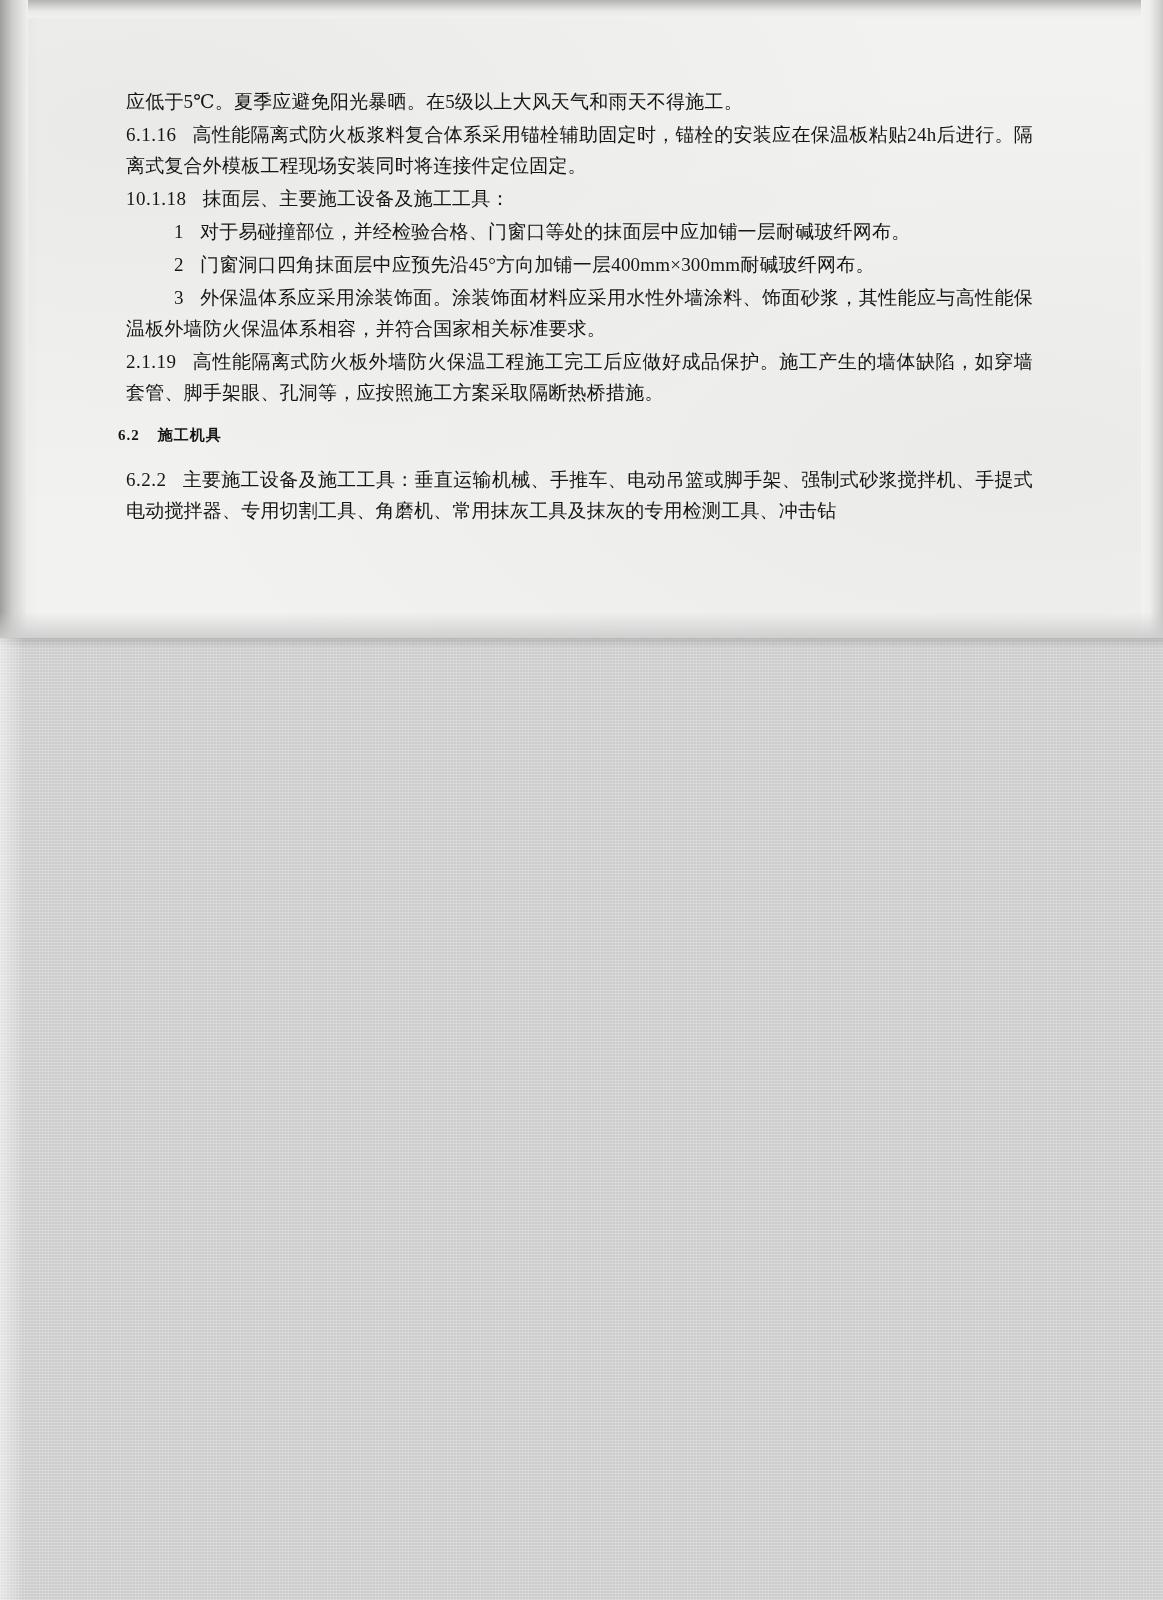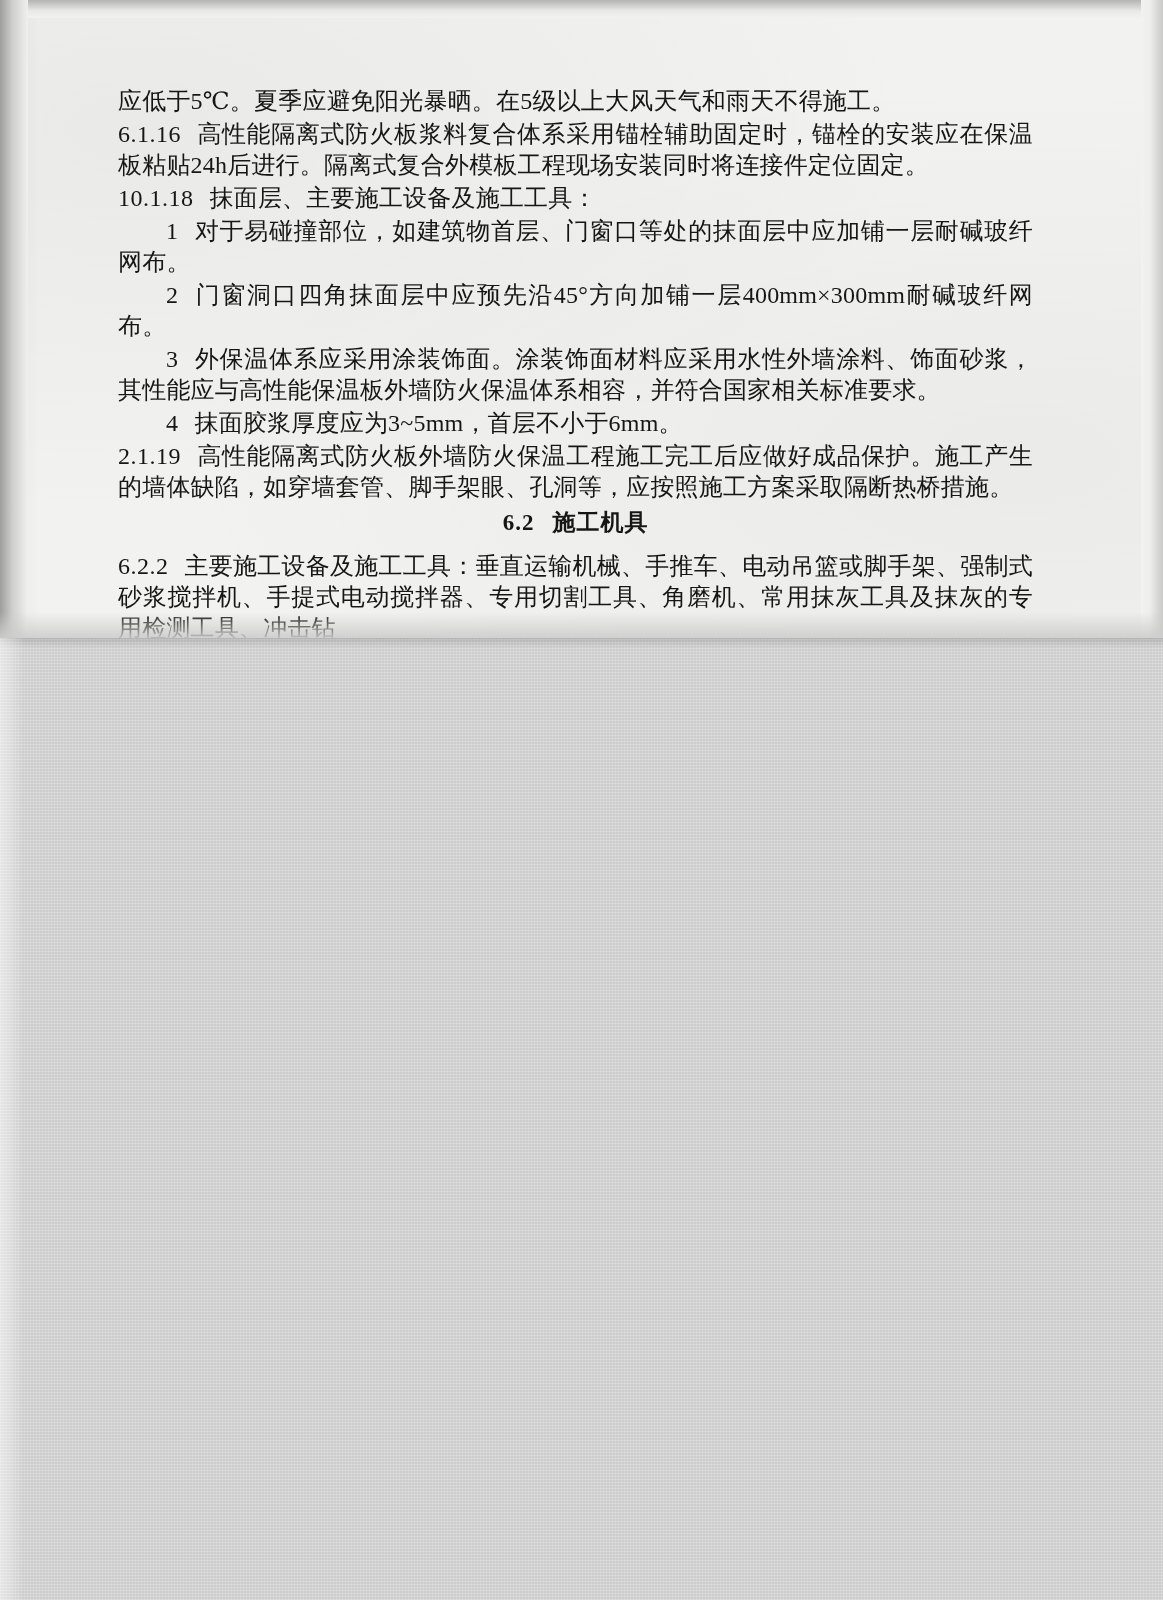--- a/index.html
+++ b/index.html
@@ -99,22 +99,22 @@
 
   
   .content {
     position: absolute;
     left: 118px;
     top: 86px;
     width: 915px;
   }
 
   p {
-    margin: 0 0 2px 0;
-    font-size: 24px;
+    margin: 0 0 2px 8px;
+    font-size: 19px;
     line-height: 31px;
     color: #161616;
     text-align: justify;
     text-justify: inter-ideograph;
     letter-spacing: 0.2px;
   }
 
   .num {
     font-weight: normal;
     font-family: "Liberation Serif", serif;
@@ -123,24 +123,24 @@
 
   .gap {
     display: inline-block;
     width: 16px;
   }
   .item-line {
     text-indent: 48px;
   }
 
   .section-head {
-    text-align: center;
+    text-align: left;
     font-weight: bold;
-    font-size: 23px;
-    margin: 4px 0 13px 0;
+    font-size: 15px;
+    margin: 12px 0 13px 0;
     letter-spacing: 1px;
   }
   .section-head .sh-gap {
     display: inline-block;
     width: 18px;
   }
 
   
   .ghost {
     position: absolute;
@@ -194,34 +194,31 @@
     <p>
       <span class="num">6.1.16</span><span class="gap"></span><span>高性能隔离式防火板浆料复合体系采用锚栓辅助固定时，锚栓的安装应在保温板粘贴24h后进行。隔离式复合外模板工程现场安装同时将连接件定位固定。</span>
     </p>
 
 
     <p>
       <span class="num">10.1.18</span><span class="gap"></span><span>抹面层、主要施工设备及施工工具：</span>
     </p>
 
     <p class="item-line">
-      <span class="num">1</span><span class="gap"></span><span>对于易碰撞部位，如建筑物首层、门窗口等处的抹面层中应加铺一层耐碱玻纤网布。</span>
+      <span class="num">1</span><span class="gap"></span><span>对于易碰撞部位，并经检验合格、门窗口等处的抹面层中应加铺一层耐碱玻纤网布。</span>
     </p>
 
     <p class="item-line">
       <span class="num">2</span><span class="gap"></span><span>门窗洞口四角抹面层中应预先沿45°方向加铺一层400mm×300mm耐碱玻纤网布。</span>
     </p>
 
     <p class="item-line">
       <span class="num">3</span><span class="gap"></span><span>外保温体系应采用涂装饰面。涂装饰面材料应采用水性外墙涂料、饰面砂浆，其性能应与高性能保温板外墙防火保温体系相容，并符合国家相关标准要求。</span>
     </p>
 
-    <p class="item-line">
-      <span class="num">4</span><span class="gap"></span><span>抹面胶浆厚度应为3~5mm，首层不小于6mm。</span>
-    </p>
 
     <p>
       <span class="num">2.1.19</span><span class="gap"></span><span>高性能隔离式防火板外墙防火保温工程施工完工后应做好成品保护。施工产生的墙体缺陷，如穿墙套管、脚手架眼、孔洞等，应按照施工方案采取隔断热桥措施。</span>
     </p>
 
     <p class="section-head">
       <span>6.2</span><span class="sh-gap"></span><span>施工机具</span>
     </p>
 
 

